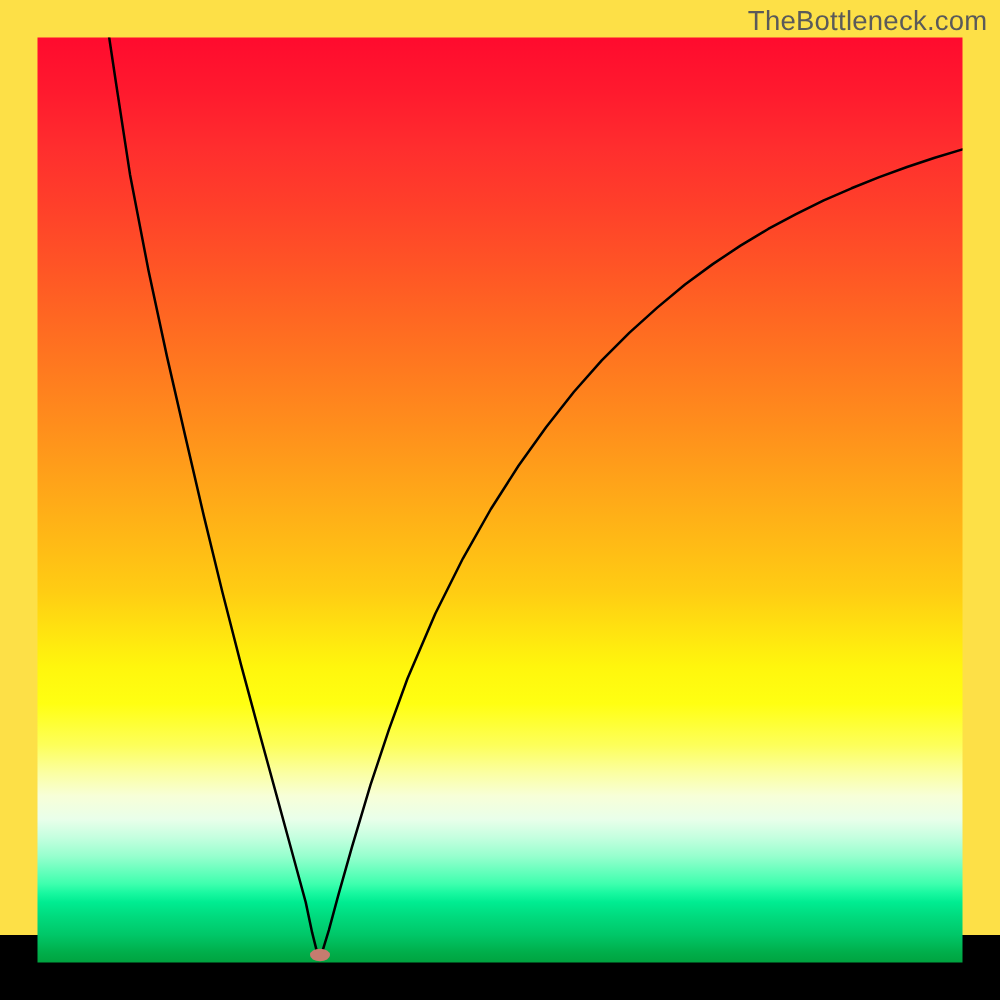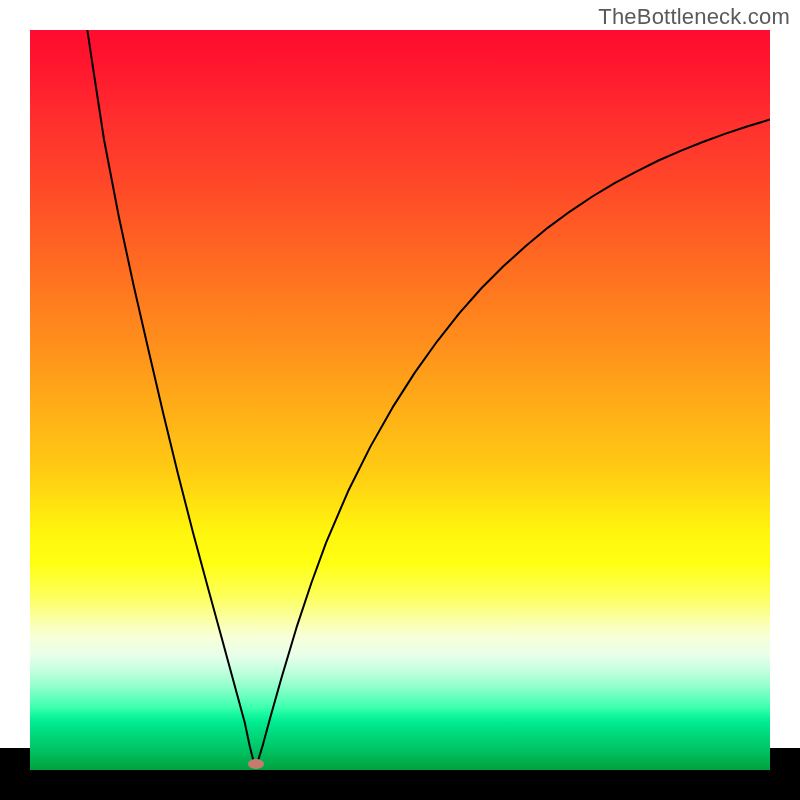--- a/index.html
+++ b/index.html
@@ -1,20 +1,20 @@
 <!DOCTYPE html>
 <html><head>
 <meta charset="utf-8">
 <style>
   * { margin: 0; padding: 0; box-sizing: border-box; }
   html, body { width: 800px; height: 800px; overflow: hidden; background: #000; }
   .frame {
     width: 800px;
     height: 748px;
-    background: #ffffff;
+    background: #fde047;
     position: relative;
   }
   .attribution {
     position: absolute;
     top: 4px;
     right: 10px;
     font-family: Arial, Helvetica, sans-serif;
     font-size: 22px;
     font-weight: 400;
     color: #5a5a5a;

